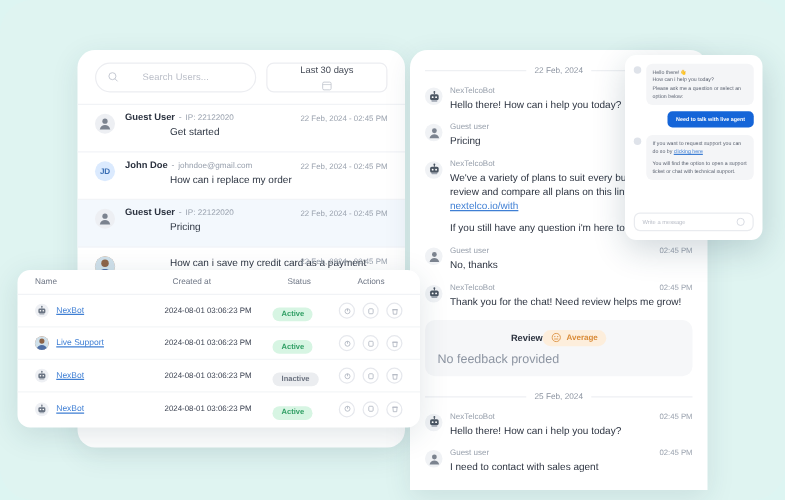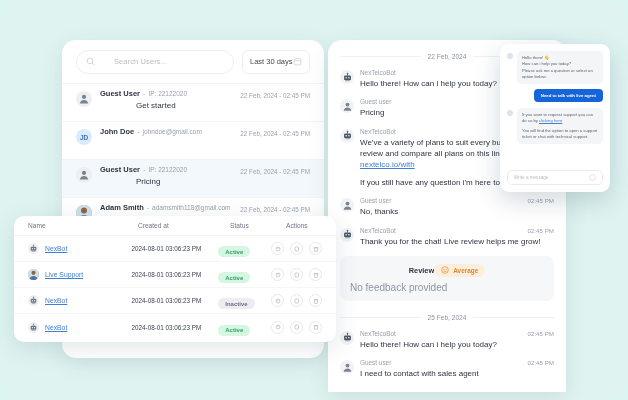--- a/index.html
+++ b/index.html
@@ -24,23 +24,24 @@
   .users-toolbar{
     height:44px; display:flex; align-items:center; gap:8px;
     padding:0 14px; border-bottom:1px solid #f1f3f6;
   }
   .search-box{
     flex:1; height:24px; border:1px solid #ecedf1; border-radius:12px;
     display:flex; align-items:center; gap:19px; padding:0 9px;
   }
   .search-ph{ font-size:7.5px; color:#b9bdc7; letter-spacing:.1px;}
   .date-box{
-    width:68px; height:24px; border:1px solid #ecedf1; border-radius:6px;
+    width:97px; height:24px; border:1px solid #ecedf1; border-radius:6px;
     display:flex; align-items:center; justify-content:space-between;
-    padding:0 7px;
+    padding:0 19px;
+    flex-direction:column;
   }
   .date-box span{ font-size:7.5px; color:#454b57;}
   .svg-ic{display:block}
   .user-row{
     height:38px; padding:5px 14px 0 14px;
     border-bottom:1px solid #f2f4f7;
     display:flex; gap:8px; position:relative;
   }
   .user-row.sel{ background:#f3f8fd; }
   .avatar{
@@ -178,20 +179,21 @@
         <div class="u-time">22 Feb, 2024 - 02:45 PM</div>
       </div>
       <div class="user-row">
         <div class="avatar jd">JD</div>
         <div class="u-body">
           <div class="u-line1">
             <span class="u-name">John Doe</span>
             <span class="u-dash">-</span>
             <span class="u-meta">johndoe@gmail.com</span>
           </div>
+          <div class="u-msg">How can i replace my order</div>
         </div>
         <div class="u-time">22 Feb, 2024 - 02:45 PM</div>
       </div>
       <div class="user-row sel">
         <div class="avatar">
           <svg width="12" height="12" viewBox="0 0 16 16">
             <circle cx="8" cy="5.2" r="2.8" fill="#7b838f"></circle>
             <path d="M2.4 14c.6-3.2 3-4.7 5.6-4.7S13 10.8 13.6 14z" fill="#7b838f"></path>
           </svg>
         </div>
@@ -207,25 +209,20 @@
       </div>
       <div class="user-row">
         <div class="avatar photo">
           <svg width="16" height="16" viewBox="0 0 16 16">
             <rect width="16" height="16" fill="#cfe0ea"></rect>
             <circle cx="8" cy="5.6" r="3" fill="#8d6448"></circle>
             <path d="M1.5 16c.8-4 3.6-5.8 6.5-5.8S13.7 12 14.5 16z" fill="#4f6fa5"></path>
           </svg>
         </div>
         <div class="u-body">
-          <div class="u-line1">
-            <span class="u-name">Adam Smith</span>
-            <span class="u-dash">-</span>
-            <span class="u-meta">adamsmith118@gmail.com</span>
-          </div>
           <div class="u-msg">How can i save my credit card as a payment method</div>
         </div>
         <div class="u-time">22 Feb, 2024 - 02:45 PM</div>
       </div>
     </div>
 </div>
 
 <div class="chat-panel">
   <div class="day-sep">
     <div class="ln"></div>
@@ -297,21 +294,21 @@
             <rect x="3" y="5" width="10" height="7" rx="2" fill="#4b5663"></rect>
             <circle cx="6" cy="8.3" r="1.1" fill="#fff"></circle>
             <circle cx="10" cy="8.3" r="1.1" fill="#fff"></circle>
             <line x1="8" y1="2.5" x2="8" y2="5" stroke="#4b5663" stroke-width="1.2"></line>
             <circle cx="8" cy="2.2" r="1.1" fill="#4b5663"></circle>
             <rect x="4.5" y="12" width="7" height="1.6" rx=".8" fill="#9aa2ae"></rect>
           </svg>
         </div>
         <div class="m-body">
           <div class="m-who">NexTelcoBot</div>
-          <div class="m-txt">Thank you for the chat! Live review helps me grow!</div>
+          <div class="m-txt">Thank you for the chat! Need review helps me grow!</div>
         </div>
         <div class="m-time">02:45 PM</div>
       </div>
     </div>
 
   <div class="review">
     <div class="rv-top">
       <div class="rv-title">Review</div>
       <div class="rv-badge">
         <svg width="8" height="8" viewBox="0 0 16 16">

